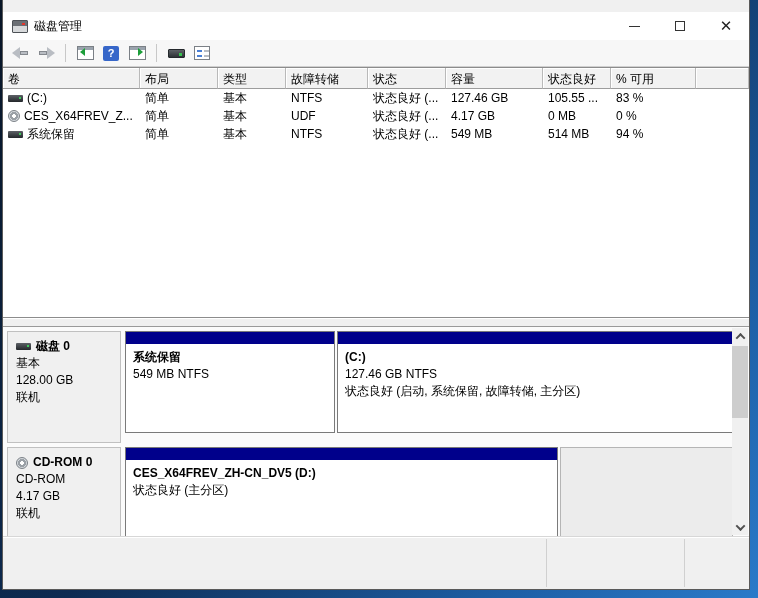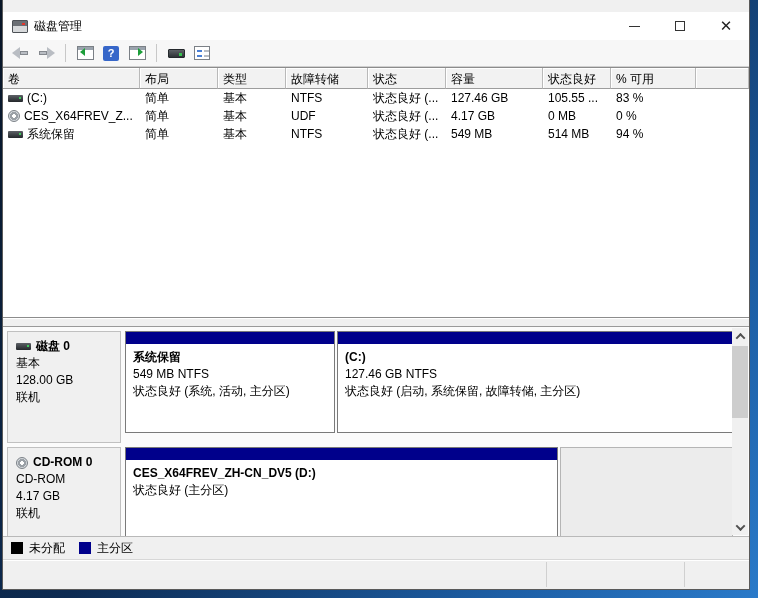--- a/index.html
+++ b/index.html
@@ -232,21 +232,20 @@
         <div>基本</div>
         <div>128.00 GB</div>
         <div>联机</div>
       </div>
       <div class="graphic" style="height:102px;">
         <div class="part" style="width:210px; height:102px;">
           <div class="part-bar"></div>
           <div class="part-body">
             <div class="pn">系统保留</div>
             <div>549 MB NTFS</div>
-            <div>状态良好 (系统, 活动, 主分区)</div>
           </div>
         </div>
         <div class="part" style="width:398px; height:102px;">
           <div class="part-bar"></div>
           <div class="part-body">
             <div class="pn">(C:)</div>
             <div>127.46 GB NTFS</div>
             <div>状态良好 (启动, 系统保留, 故障转储, 主分区)</div>
           </div>
         </div>
@@ -279,25 +278,19 @@
       <div class="vs-btn up">
           <div class="chev up"></div>
         </div>
       <div class="vs-thumb"></div>
       <div class="vs-btn down">
           <div class="chev down"></div>
         </div>
     </div>
   </div>
 
-  <div class="legendbar">
-    <span class="swatch black"></span>
-    <span class="legend-label">未分配</span>
-    <span class="swatch navy"></span>
-    <span class="legend-label">主分区</span>
-  </div>
 
   <div class="statusbar">
     <div class="sb-sep s1"></div>
     <div class="sb-sep s2"></div>
   </div>
 
 </div>
 
 </body></html>

